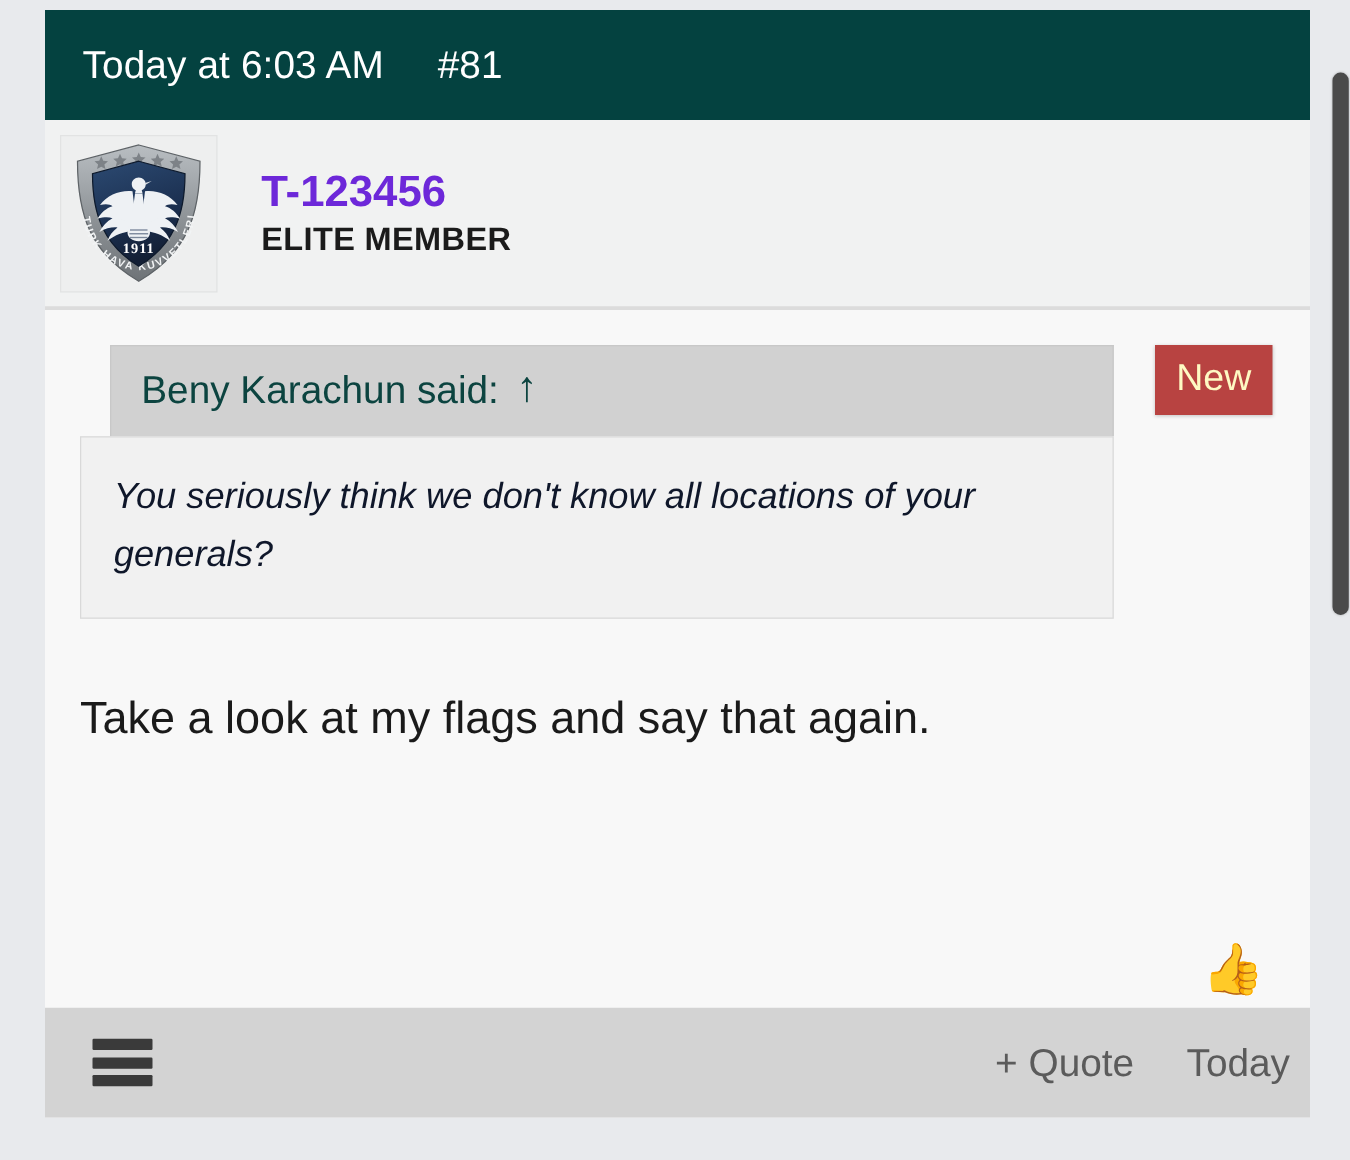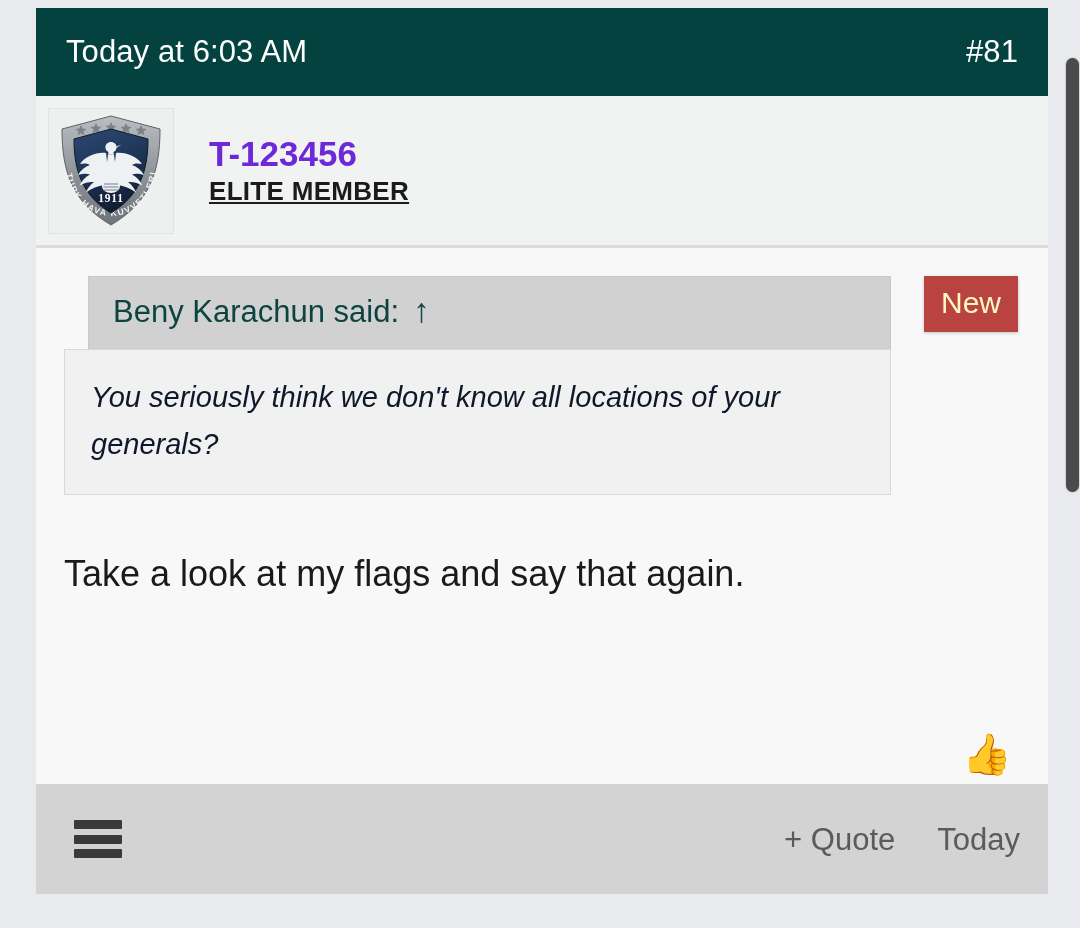--- a/index.html
+++ b/index.html
@@ -28,21 +28,20 @@
     flex-direction: column;
   }
 
   
   #post-header {
     height: 88px;
     background: #044240;
     color: #ffffff;
     display: flex;
     align-items: center;
-    justify-content: space-between;
     padding: 0 30px 0 30px;
     box-sizing: border-box;
     flex: 0 0 auto;
     gap: 43px;
   }
   .header-text {
     font-size: 31px;
     font-weight: 400;
     letter-spacing: 0.1px;
     white-space: nowrap;
@@ -85,21 +84,20 @@
     font-size: 35px;
     font-weight: bold;
     line-height: 1.15;
   }
   #user-title {
     color: #1b1b1b;
     font-size: 26px;
     font-weight: bold;
     letter-spacing: 0.3px;
     line-height: 1.2;
-    text-decoration: underline;
   }
 
   
   #message-body {
     flex: 1 1 auto;
     background: #f8f8f8;
     position: relative;
     padding: 28px 30px 0 28px;
     box-sizing: border-box;
   }
@@ -173,26 +171,26 @@
     align-items: center;
   }
   #thumbs-up-emoji {
     font-size: 40px;
     line-height: 1;
   }
 
   
   #post-footer {
     flex: 0 0 auto;
-    height: 110px;
+    height: 88px;
     background: #d3d3d3;
     display: flex;
     align-items: center;
     justify-content: space-between;
-    padding: 0 28px 0 38px;
+    padding: 0 16px 0 38px;
     box-sizing: border-box;
   }
   #menu-button {
     width: 48px;
     height: 38px;
     display: flex;
     flex-direction: column;
     justify-content: space-between;
     cursor: pointer;
   }

